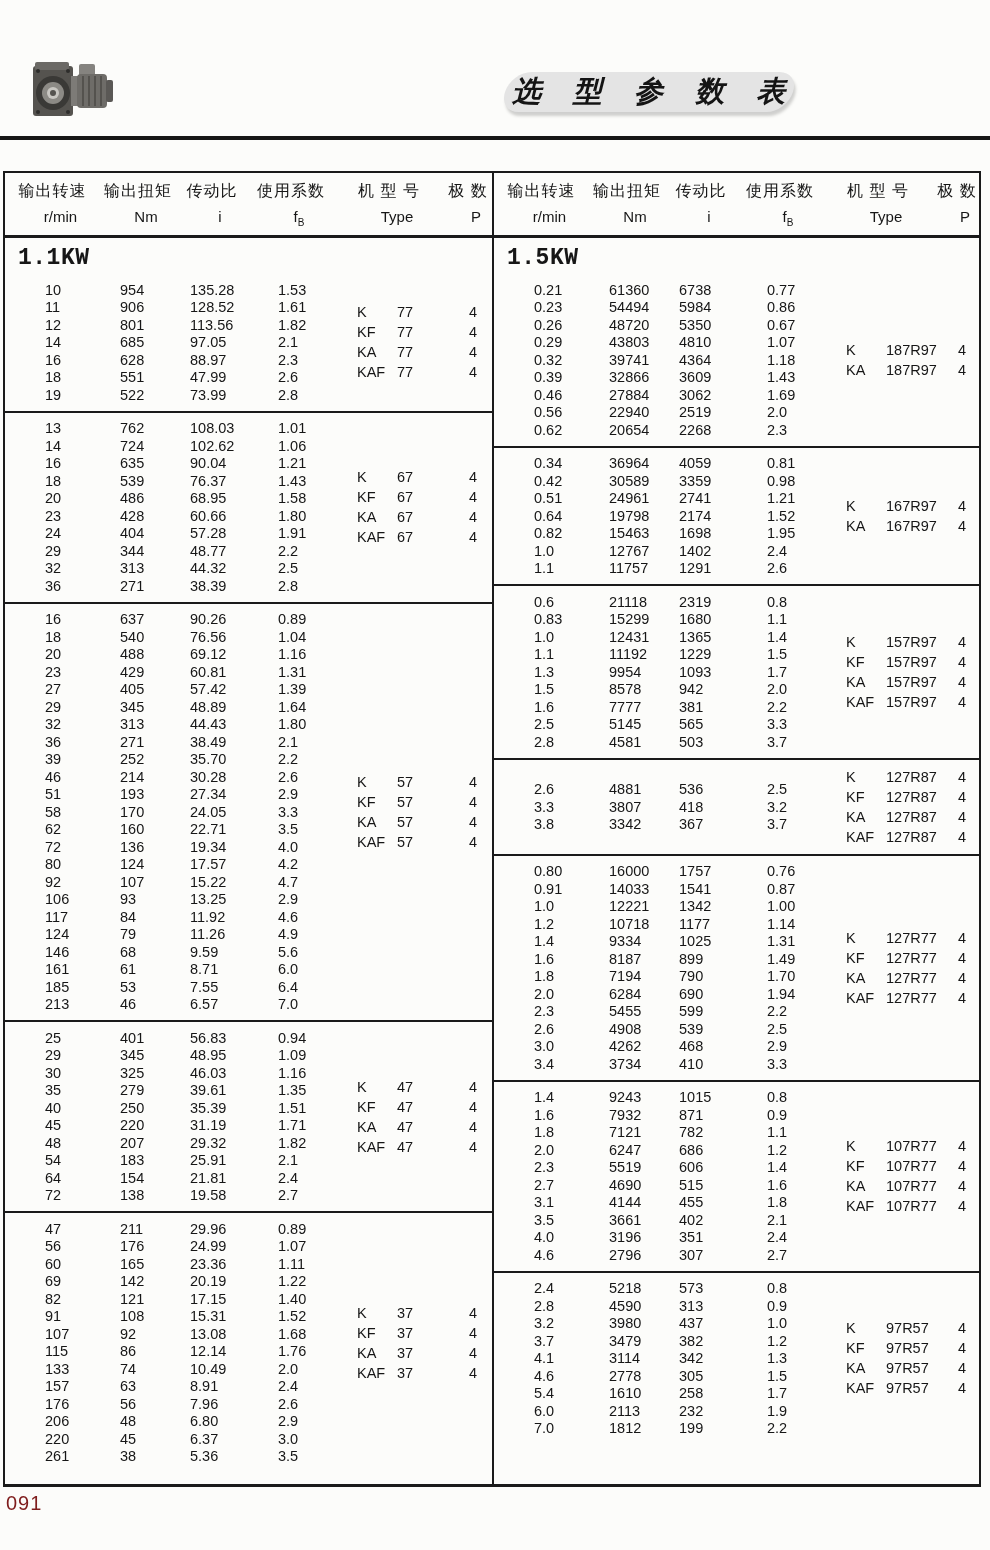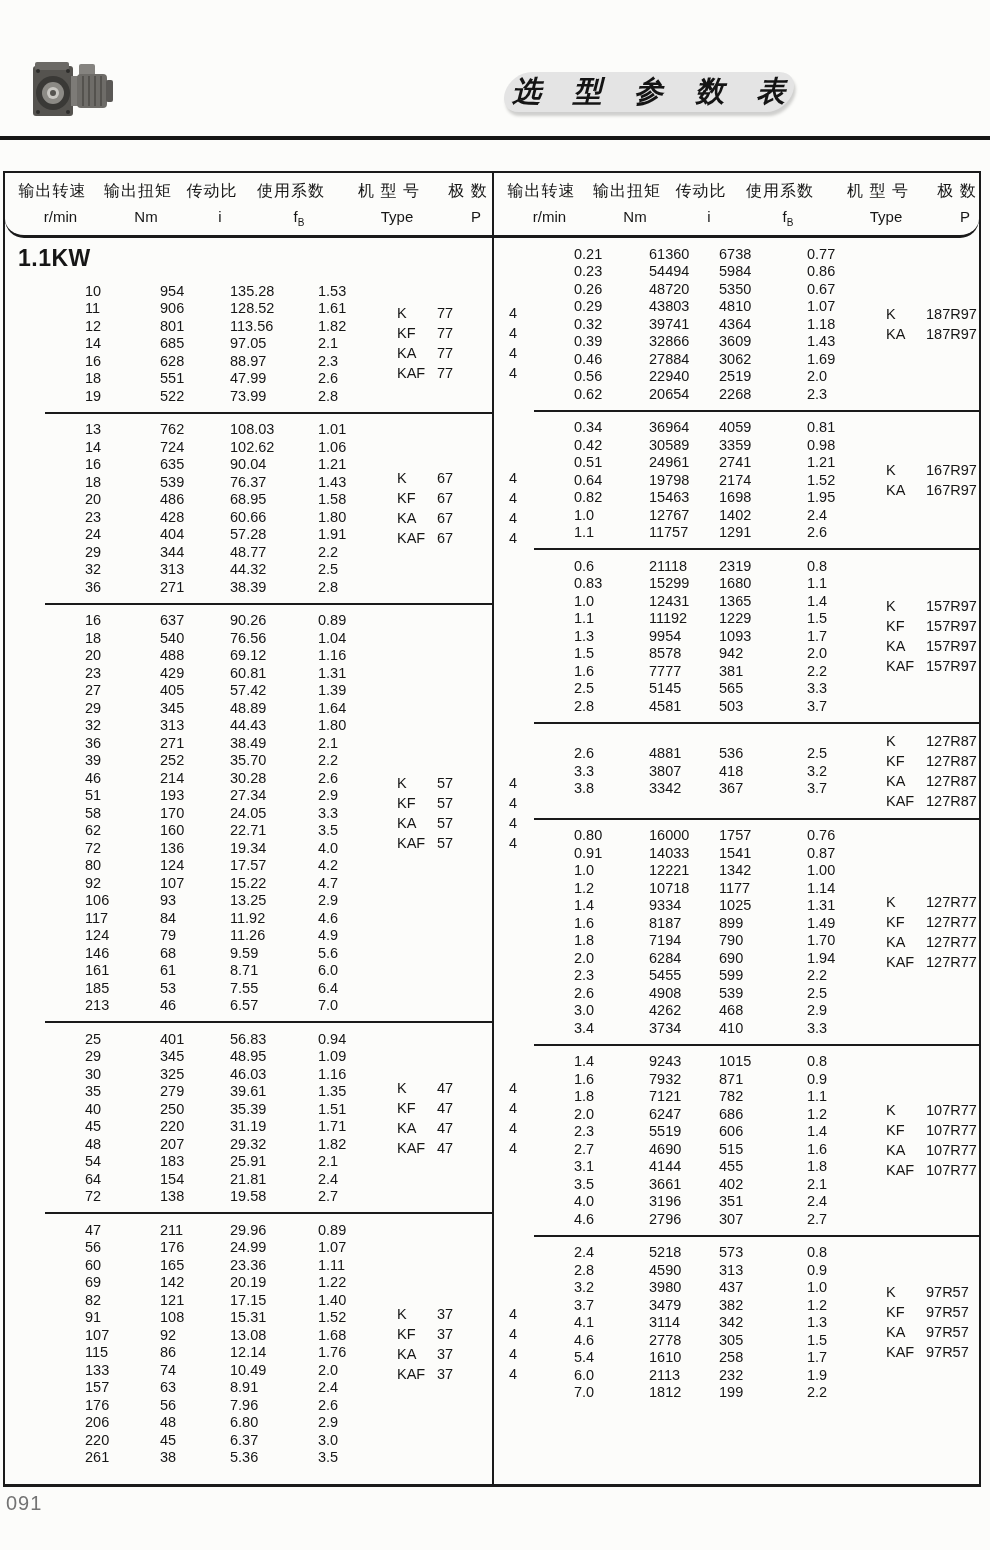--- a/index.html
+++ b/index.html
@@ -24,47 +24,47 @@
     letter-spacing:12px; padding-left:12px; color:#141414; white-space:nowrap;
   }
   .top-rule { position:absolute; left:0; top:136px; width:990px; height:4px; background:#161616; }
 
   
   .param-table {
     position:absolute; left:3px; top:171px; width:978px; height:1316px;
     border:2px solid #1a1a1a; border-bottom-width:3px;
     box-sizing:border-box; display:flex; flex-direction:column;
   }
-  .thead { display:flex; border-bottom:3px solid #1a1a1a; height:62px; flex:none;border-radius:19px; }
+  .thead { display:flex; border-bottom:3px solid #1a1a1a; height:62px; flex:none; }
   .h-half { width:50%; box-sizing:border-box; display:grid;
     grid-template-columns:95px 76px 72px 86px 110px 48px; align-content:center; }
   .h-half.right { border-left:2px solid #1a1a1a; }
   .hcell { text-align:center; }
   .hcn { font-size:16px; letter-spacing:1px; white-space:nowrap; }
   .hunit { font-size:15px; margin-top:6px;padding-left:16px; }
   .hunit sub { font-size:10px; }
 
   .tbody { flex:1; display:flex; min-height:0; }
   .col-half { width:50%; box-sizing:border-box; display:flex; flex-direction:column; }
   .col-half.right { border-left:2px solid #1a1a1a; }
 
-  .power-label { flex:none; font-size:23px; font-weight:bold; padding:7px 12px 3px 13px; letter-spacing:0.5px; }
-
-  .block { flex:none; display:flex; align-items:center; padding:7px 0;margin-left:40px; }
+  .power-label { flex:none; font-size:23px; font-weight:bold; padding:7px 12px 3px 13px; letter-spacing:0.5px;font-family:Liberation Mono, monospace; }
+
+  .block { flex:none; display:flex; align-items:center; padding:7px 0; }
   .block + .block { border-top:2px solid #1a1a1a;justify-content:space-between; }
 
   .rows { flex:none; width:340px; padding-left:40px; box-sizing:border-box; }
   .row { display:grid; grid-template-columns:75px 70px 88px 67px; height:17.5px; align-items:center; }
   .cell { font-size:14.5px; white-space:nowrap; }
 
   .types { flex:1; display:flex; flex-direction:column; justify-content:center; padding-left:12px; }
   .type-line { display:grid; grid-template-columns:40px 72px auto; height:20px; align-items:center; }
   .type-line span { font-size:14.5px; white-space:nowrap; }
 
-  .page-number { position:absolute; left:6px; top:1492px; font-size:20px; letter-spacing:1px; color:#737373;text-align:right; }
+  .page-number { position:absolute; left:6px; top:1492px; font-size:20px; letter-spacing:1px; color:#7f1d1d;text-align:right; }
 </style>
 </head>
 <body>
 
 <div class="page">
 
   <svg class="gearmotor" viewBox="0 0 92 70">
     <rect x="6" y="10" width="40" height="50" rx="3" fill="#55534f"></rect>
     <rect x="8" y="6" width="34" height="8" rx="2" fill="#6b6965"></rect>
     <circle cx="26" cy="37" r="17" fill="#3a3936"></circle>
@@ -660,20 +660,21 @@
               </div>
               <div class="type-line">
                 <span class="t-prefix">KAF</span>
                 <span class="t-size">37</span>
                 <span class="t-poles">4</span>
               </div>
             </div>
           </div>
         </div>
       <div class="col-half right" id="col-1">
+          <div class="power-label">1.5KW</div>
           <div class="block">
             <div class="rows">
               <div class="row">
                 <span class="cell">0.21</span>
                 <span class="cell">61360</span>
                 <span class="cell">6738</span>
                 <span class="cell">0.77</span>
               </div>
               <div class="row">
                 <span class="cell">0.23</span>

